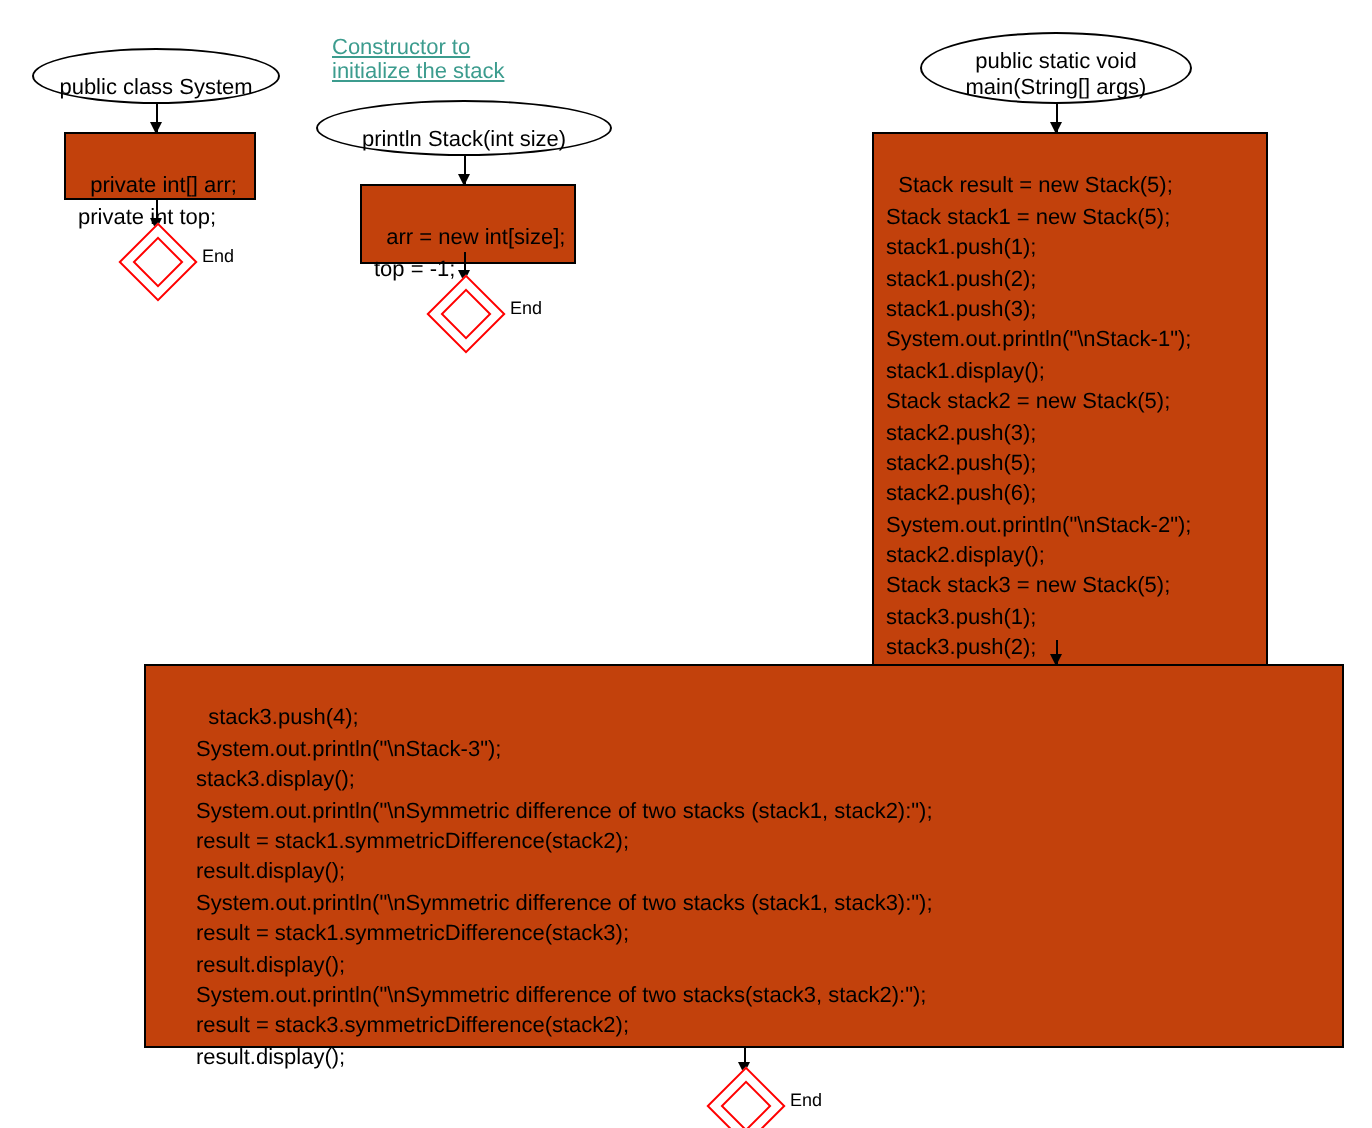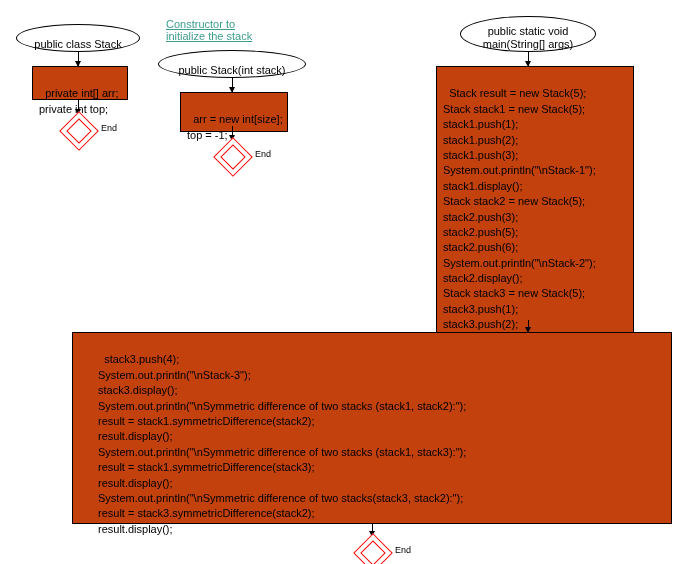--- a/index.html
+++ b/index.html
@@ -86,39 +86,39 @@
       height: 0;
       border-left: 3.5px solid transparent;
       border-right: 3.5px solid transparent;
       border-top: 6px solid #000;
     }
   </style>
 </head>
 <body>
 
 <div class="ellipse" style="left:16px; top:24px; width:124px; height:28px;">
-  <span>public class Stack</span>
+  <span>public class System</span>
 </div>
 <div class="arrow" style="left:78px; top:52px; height:14px;"></div>
 <div class="rect" style="left:32px; top:66px; width:96px; height:34px;">
   <span>private int[] arr;
 private int top;</span>
 </div>
 <div class="arrow" style="left:78px; top:100px; height:14px;"></div>
 <div class="end-diamond" style="left:60px; top:112px;">
   <div class="outer"></div>
   <div class="inner"></div>
   <span class="label">End</span>
 </div>
 
 <div class="comment" style="left:166px; top:18px; white-space:pre;text-decoration:underline;"><span>Constructor to
 initialize the stack</span></div>
 
 <div class="ellipse" style="left:158px; top:50px; width:148px; height:28px;">
-  <span>public Stack(int stack)</span>
+  <span>println Stack(int size)</span>
 </div>
 <div class="arrow" style="left:232px; top:78px; height:14px;"></div>
 <div class="rect" style="left:180px; top:92px; width:108px; height:40px;">
   <span>arr = new int[size];
 top = -1;</span>
 </div>
 <div class="arrow" style="left:232px; top:126px; height:14px;"></div>
 <div class="end-diamond" style="left:214px; top:138px;">
   <div class="outer"></div>
   <div class="inner"></div>

